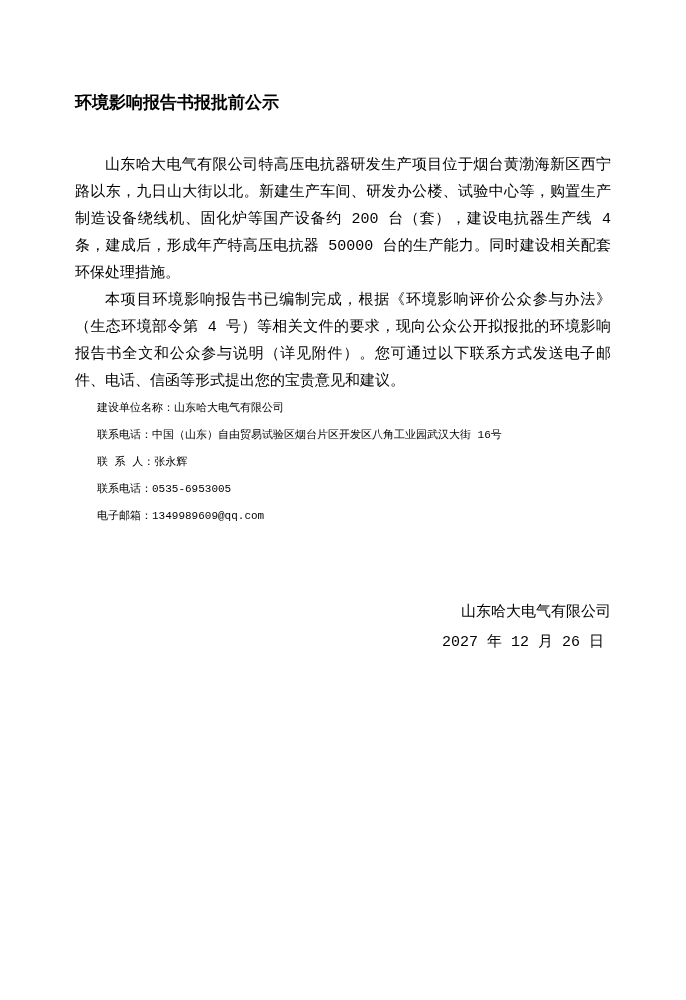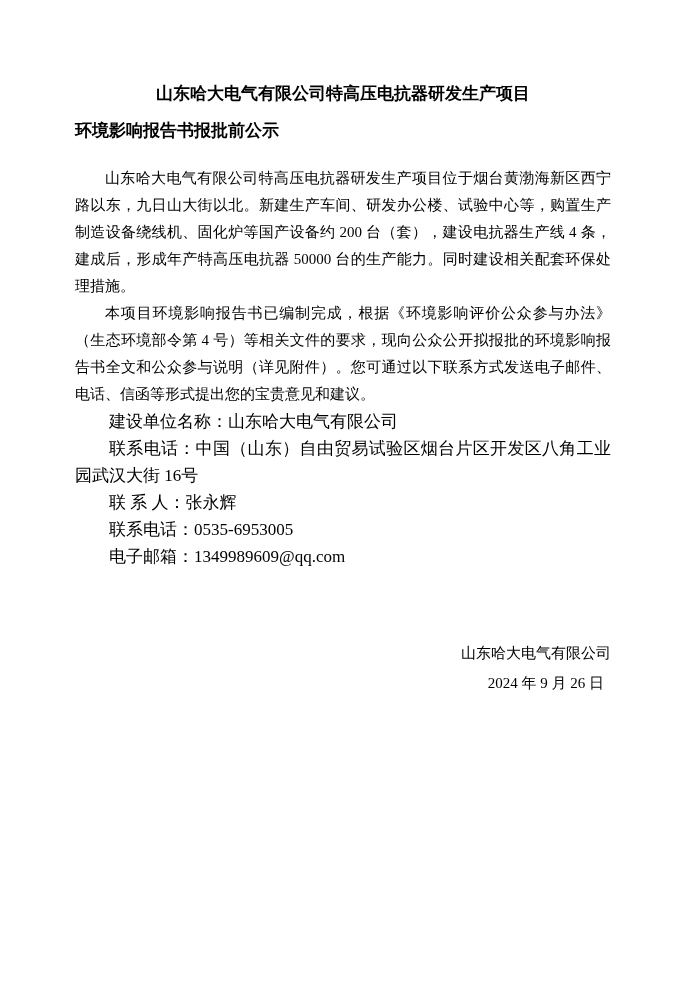--- a/index.html
+++ b/index.html
@@ -30,32 +30,33 @@
     line-height: 28px;
     margin: 0;
   }
   .doc-subtitle {
     font-size: 17px;
     font-weight: bold;
     line-height: 28px;
     margin: 9px 0 0 0;
   }
   .body-text {
-    margin-top: 20px;
+    margin-top: 35px;
+    font-family: Liberation Mono, monospace;
   }
   .para {
     font-size: 15px;
     line-height: 27px;
     text-align: justify;
     text-indent: 2em;
     margin: 0;
     word-break: break-all;
   }
   .contact-row {
-    font-size: 17px;
+    font-size: 11px;
     line-height: 27px;
     text-align: justify;
     text-indent: 2em;
     margin: 0;
     word-break: break-all;
   }
   .contact-label, .contact-value {
     display: inline;
   }
   .signature {
@@ -67,21 +68,20 @@
   .signature .sig-date {
     margin-right: 7px;
   }
 </style>
 </head>
 <body>
 
 <div class="page">
   <div class="content">
 
-    <h1 class="doc-title">山东哈大电气有限公司特高压电抗器研发生产项目</h1>
 
     <h2 class="doc-subtitle">环境影响报告书报批前公示</h2>
 
     <div class="body-text">
 
       <p class="para">山东哈大电气有限公司特高压电抗器研发生产项目位于烟台黄渤海新区西宁路以东，九日山大街以北。新建生产车间、研发办公楼、试验中心等，购置生产制造设备绕线机、固化炉等国产设备约 200 台（套），建设电抗器生产线 4 条，建成后，形成年产特高压电抗器 50000 台的生产能力。同时建设相关配套环保处理措施。</p>
 
       <p class="para">本项目环境影响报告书已编制完成，根据《环境影响评价公众参与办法》（生态环境部令第 4 号）等相关文件的要求，现向公众公开拟报批的环境影响报告书全文和公众参与说明（详见附件）。您可通过以下联系方式发送电子邮件、电话、信函等形式提出您的宝贵意见和建议。</p>
 
       <div class="contact-row">
@@ -99,18 +99,18 @@
       <div class="contact-row">
         <span class="contact-label">联系电话：</span><span class="contact-value">0535-6953005</span>
       </div>
 
       <div class="contact-row">
         <span class="contact-label">电子邮箱：</span><span class="contact-value">1349989609@qq.com</span>
       </div>
 
       <div class="signature">
         <div class="sig-company">山东哈大电气有限公司</div>
-        <div class="sig-date">2024 年 9 月 26 日</div>
+        <div class="sig-date">2027 年 12 月 26 日</div>
       </div>
 
     </div>
   </div>
 </div>
 
 </body></html>

